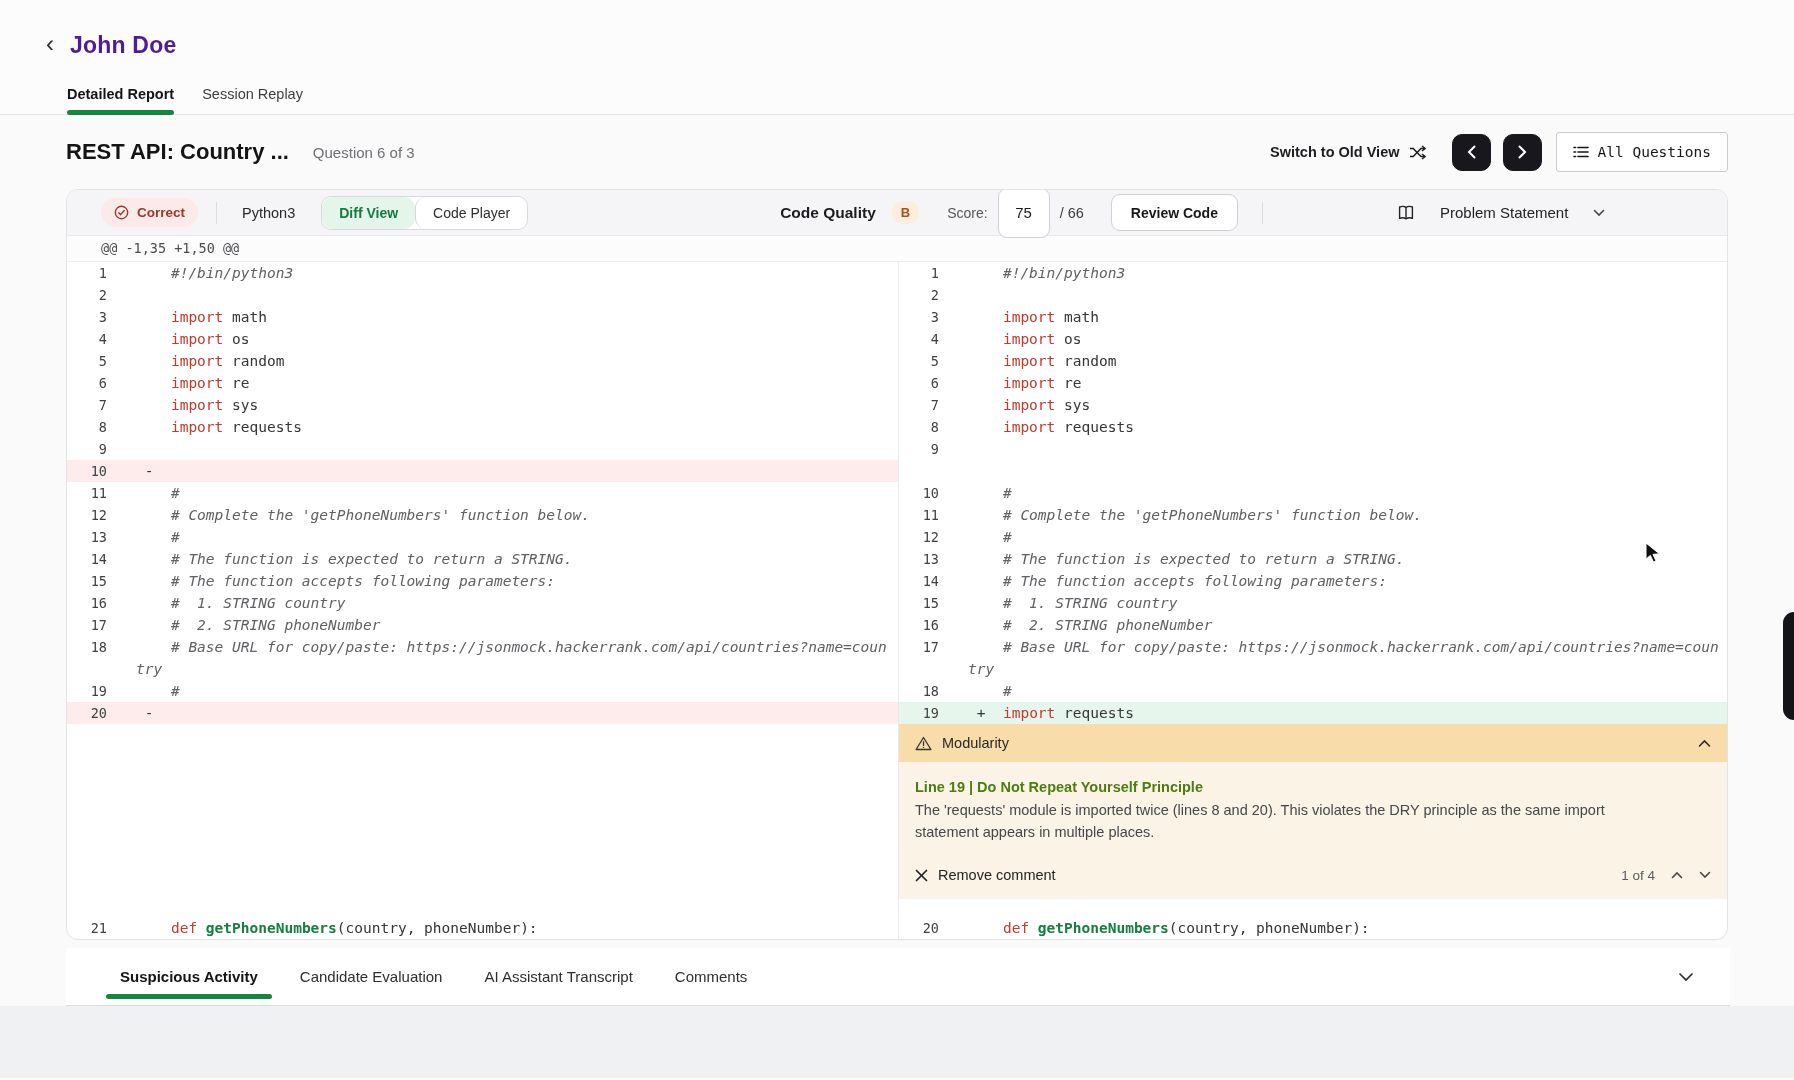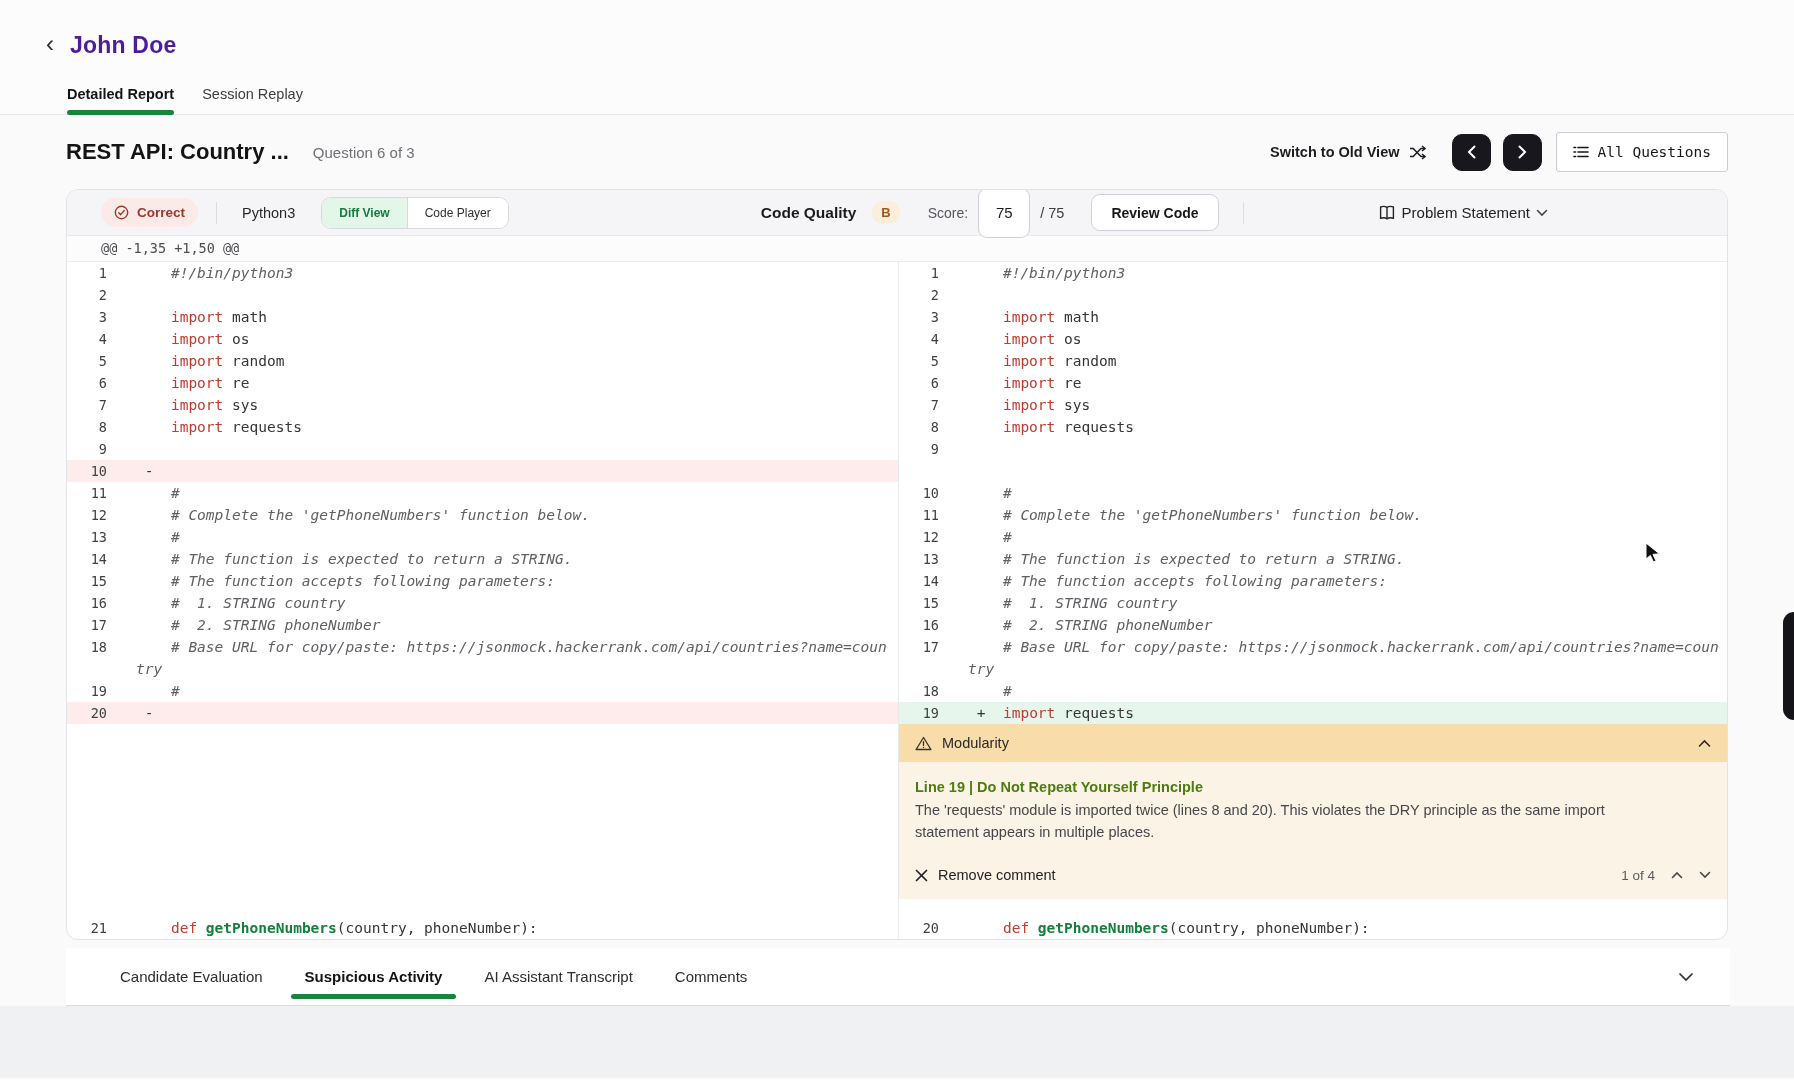--- a/index.html
+++ b/index.html
@@ -31,32 +31,32 @@
           font-family:"DejaVu Sans Mono", monospace; font-size:14.5px; color:#17171a; cursor:pointer; }
 
   
   .main-card { margin:0 66px; width:1662px; background:#fff; border:1px solid #e2e3e6; border-radius:12px; overflow:hidden; }
   .toolbar { height:46px; background:#f5f5f8; border-bottom:1px solid #e9e9ed; display:flex; align-items:center; padding:0 34px; }
   .status-pill { display:flex; align-items:center; gap:8px; background:#fbeae8; border-radius:16px; padding:7px 13px;
                  color:#9c372c; font-size:13.5px; font-weight:bold; }
   .tdiv { width:1px; height:22px; background:#dcdce1; margin-left:18px; }
   .lang { margin-left:25px; font-size:14.5px; color:#28282c; }
   .seg { display:flex; margin-left:26px; border:1px solid #d6d9dd; border-radius:10px; overflow:hidden; background:#fff; }
-  .seg-item { padding:8px 17px; font-size:12px; color:#2e2e32; background:#fff; cursor:pointer; }
+  .seg-item { padding:8px 17px; font-size:14px; color:#2e2e32; background:#fff; cursor:pointer;border-radius:11px; }
   .seg-item + .seg-item { border-left:1px solid #d6d9dd; }
   .seg-item.active { background:#e4f5ea; color:#157a3e; font-weight:600; }
   .cq-label { margin-left:252px; font-size:15.5px; font-weight:bold; color:#1b1b1f; }
   .grade { margin-left:16px; background:#fbeedd; color:#a4551f; font-weight:bold; font-size:13px; padding:4px 9px; border-radius:10px; }
   .score-label { margin-left:28px; font-size:14px; color:#55555a; }
   .score-input { margin-left:10px; width:52px; height:50px; border:1px solid #cdd1d6; border-radius:9px; text-align:center;
                  font-size:15px; color:#1c1c1f; background:#fff; font-family:"Liberation Sans",sans-serif; }
   .score-max { margin-left:10px; font-size:14.5px; color:#3c3c40; }
   .review-btn { margin-left:27px; height:37px; padding:0 19px; background:#fff; border:1px solid #ced2d7; border-radius:9px;
                 font-size:14px; font-weight:bold; color:#17171a; cursor:pointer; }
-  .ps { margin-left:134px; display:flex; align-items:center; gap:6px; font-size:15px; color:#222226; cursor:pointer; }
+  .ps { margin-left:134px; display:flex; align-items:center; gap:25px; font-size:15px; color:#222226; cursor:pointer; }
 
   .hunk { padding:4px 0 4px 34px; font-family:"DejaVu Sans Mono", monospace; font-size:13.5px; color:#4b4b50;
           background:#fcfcfd; border-bottom:1px solid #ececef; height:26px; }
 
   
   .diff-body { display:flex; height:677px; }
   .dcol { width:831px; display:flex; flex-direction:column; }
   .dcol.right { flex:1; border-left:1px solid #e9e9ec; }
   .drow { display:flex; min-height:22px; }
   .dnum { width:40px; flex:none; text-align:right; font-family:"DejaVu Sans Mono", monospace; font-size:13.5px; line-height:22px; color:#3f3f44; }
@@ -159,21 +159,21 @@
       <span class="tdiv"></span>
       <span class="lang">Python3</span>
       <div class="seg" id="view-seg">
           <div class="seg-item active">Diff View</div>
           <div class="seg-item">Code Player</div>
         </div>
       <span class="cq-label">Code Quality</span>
       <span class="grade">B</span>
       <span class="score-label">Score:</span>
       <input class="score-input" value="75" style="">
-      <span class="score-max">/ 75</span>
+      <span class="score-max">/ 66</span>
       <button class="review-btn">Review Code</button>
       <span class="tdiv" style="margin-left:24px;"></span>
       <span class="ps">
         <svg width="18" height="16" viewBox="0 0 18 16" fill="none" stroke="#222226" stroke-width="1.4" stroke-linejoin="round">
           <path d="M9 2.4C7.2 1.2 4.6 1.2 2.6 2v11.4c2-.8 4.6-.8 6.4.4 1.8-1.2 4.4-1.2 6.4-.4V2c-2-.8-4.6-.8-6.4.4z"></path>
           <line x1="9" y1="2.4" x2="9" y2="13.8"></line>
         </svg>
         <span>Problem Statement</span>
         <svg width="12" height="8" viewBox="0 0 12 8" fill="none" stroke="#45454a" stroke-width="1.6" stroke-linecap="round">
             <path d="M1.5 1.5L6 6l4.5-4.5"></path>
@@ -399,22 +399,22 @@
               <span class="dnum">20</span>
               <span class="dcode"><span class="pl">    </span><span class="kw">def</span><span class="pl"> </span><span class="fn">getPhoneNumbers</span><span class="pl">(country, phoneNumber):</span></span>
             </div>
           </div>
       </div>
     </div>
   </section>
 
   <div class="bottom-bar">
     <div id="bottom-tabs" style="display:flex; height:100%;">
+        <div class="btab active">Suspicious Activity</div>
         <div class="btab">Candidate Evaluation</div>
-        <div class="btab active">Suspicious Activity</div>
         <div class="btab">AI Assistant Transcript</div>
         <div class="btab">Comments</div>
       </div>
     <span class="collapse">
       <svg width="16" height="10" viewBox="0 0 16 10" fill="none" stroke="#2c2c30" stroke-width="1.7" stroke-linecap="round">
           <path d="M2 2l6 6 6-6"></path>
         </svg>
     </span>
   </div>
 

